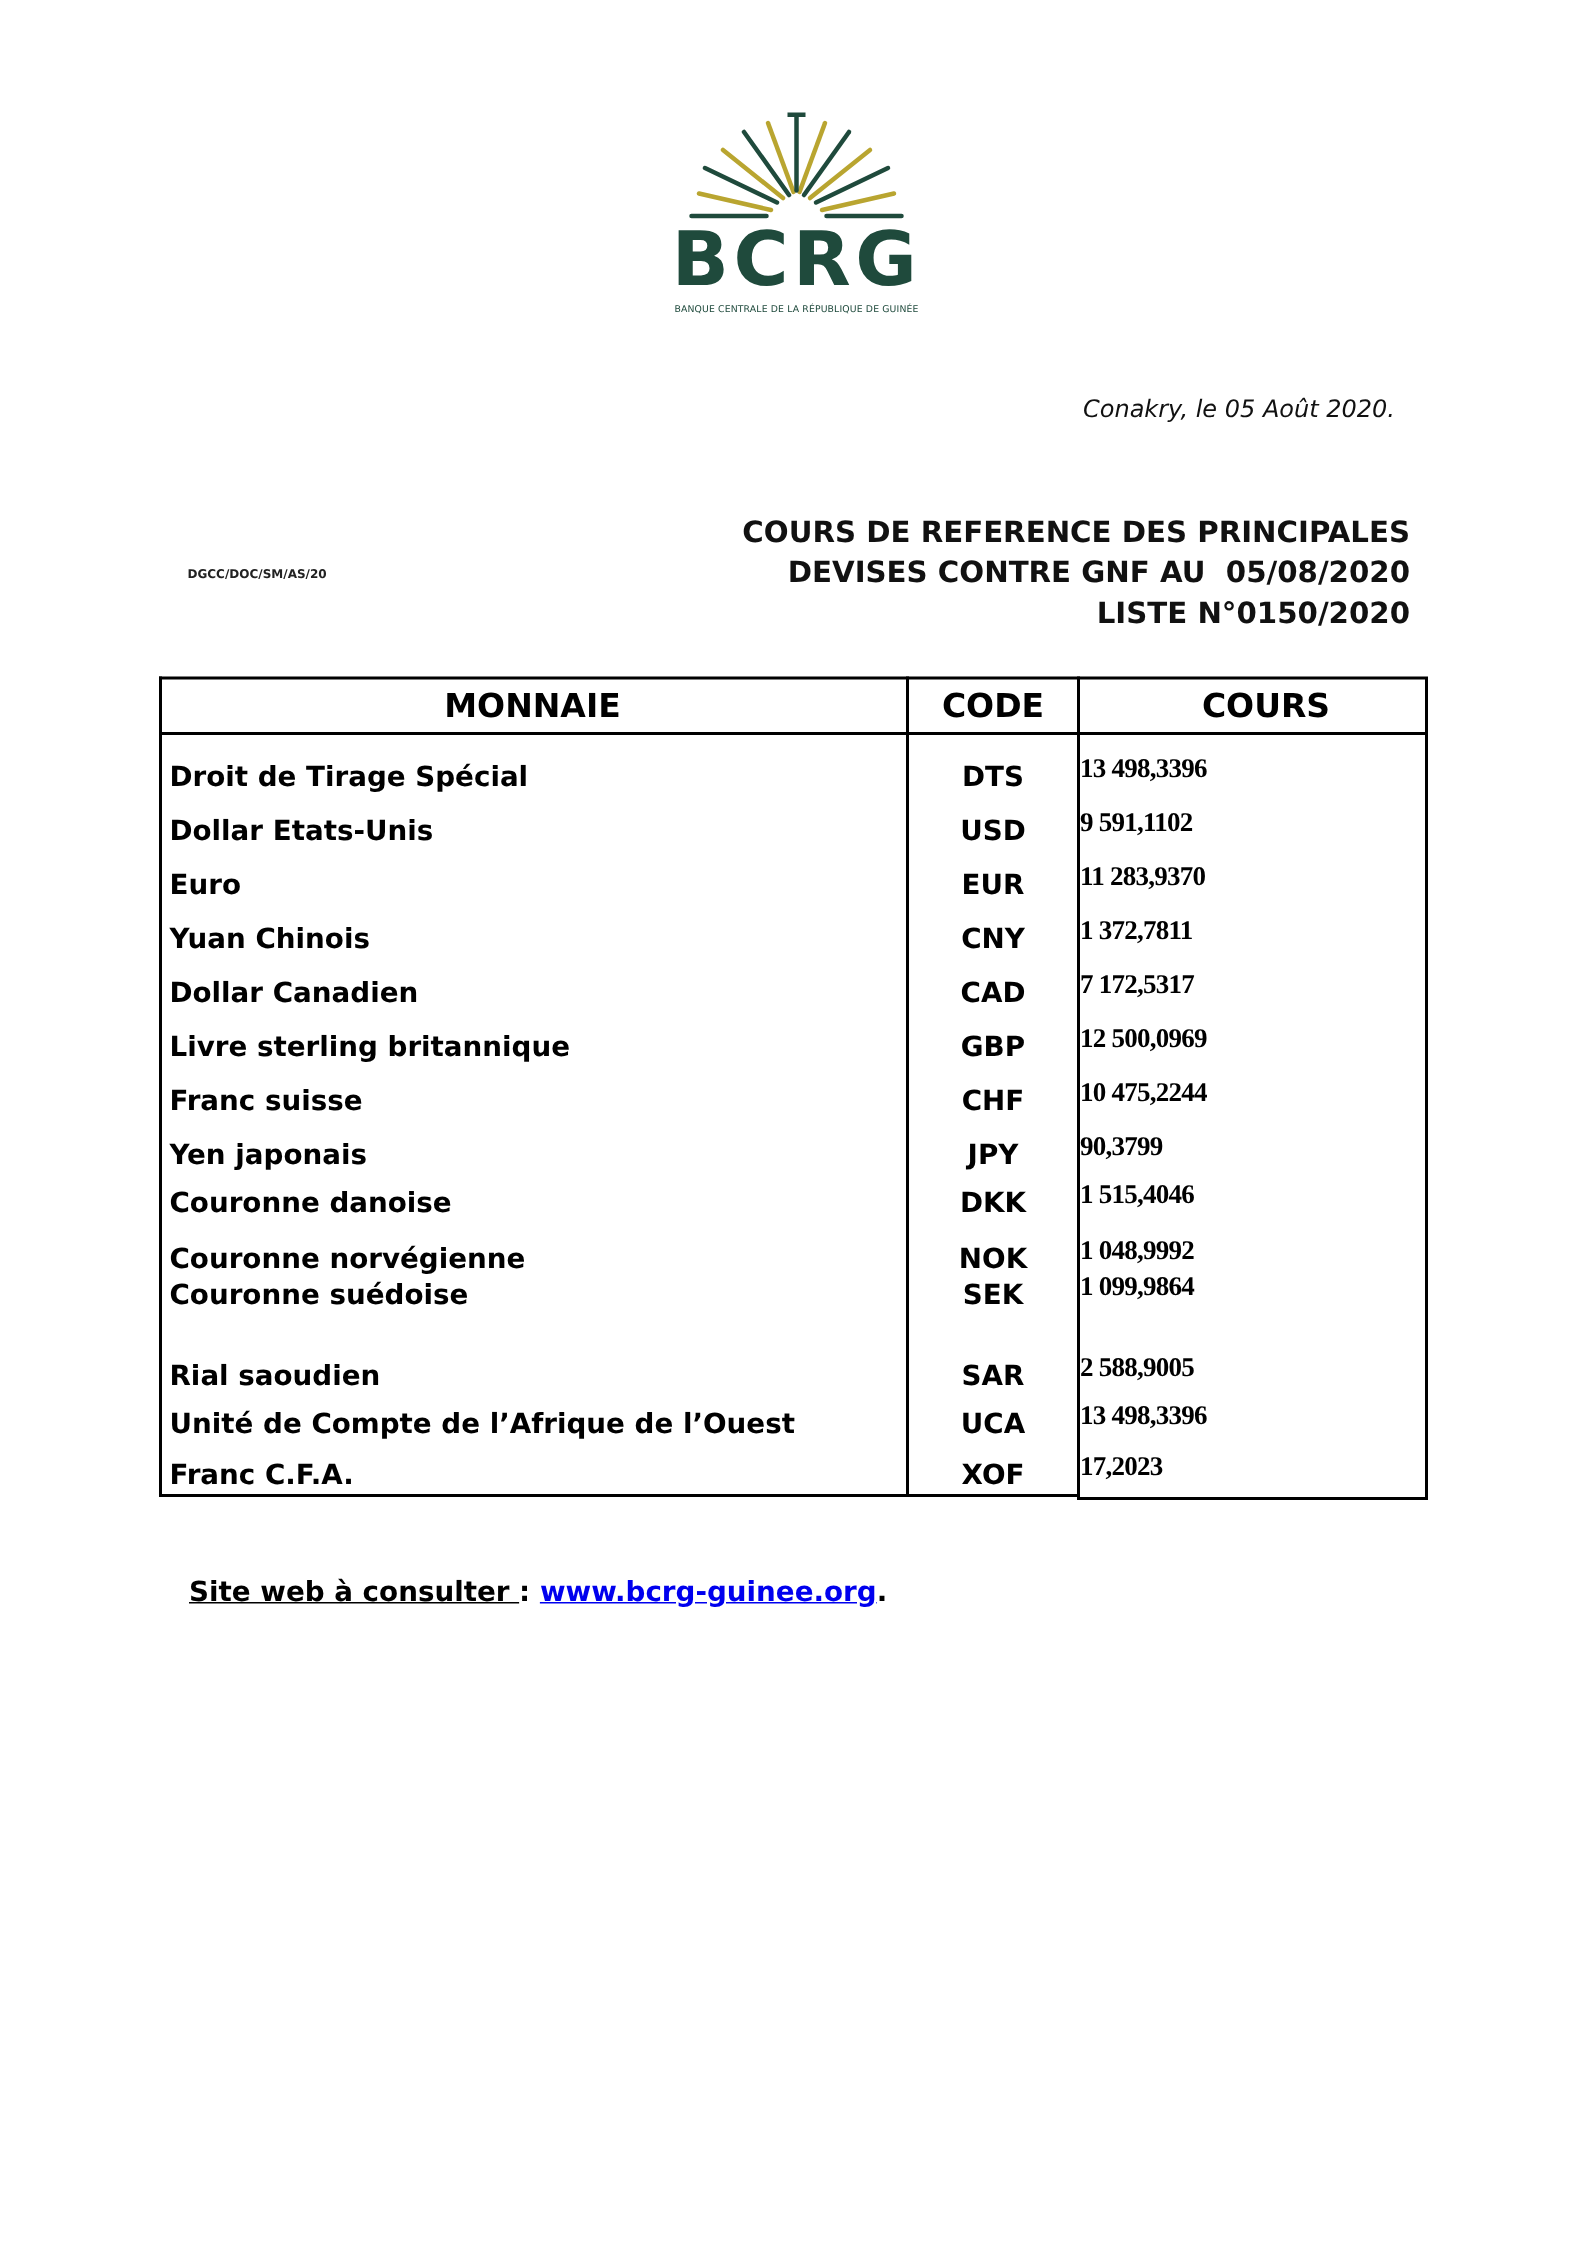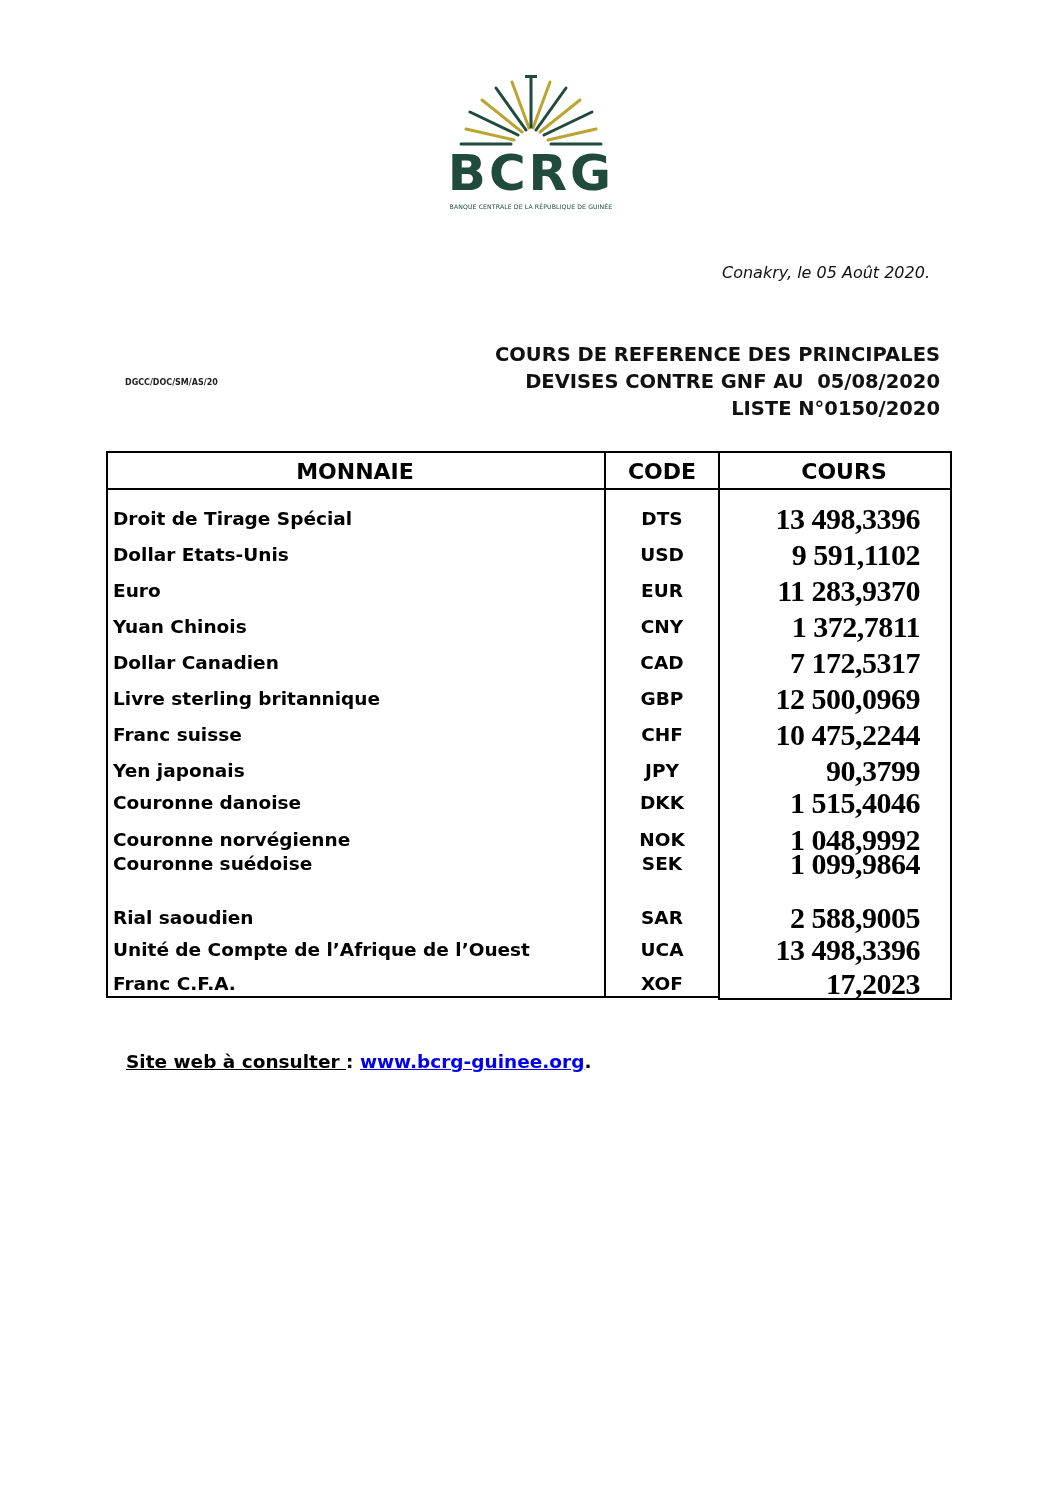--- a/index.html
+++ b/index.html
@@ -20,21 +20,21 @@
   .title .t3 { margin-left: 44px; }
 
   .table { position: absolute; left: 106px; top: 451px; width: 846px; height: 547px; }
   .tbl-border { position: absolute; border: 2px solid #000; box-sizing: border-box; }
   .col-line { position: absolute; background: #000; width: 2px; }
   .hdr-line { position: absolute; background: #000; height: 2px; }
   .th { position: absolute; top: 8px; font-weight: bold; font-size: 22px; text-align: center; }
   .row { position: absolute; left: 0; width: 680px; height: 30px; }
   .cell-name { position: absolute; left: 7px; font-weight: bold; font-size: 18.5px; white-space: nowrap; }
   .cell-code { position: absolute; left: 500px; width: 112px; text-align: center; font-weight: bold; font-size: 18.5px; }
-  .cell-rate { position: absolute; left: 614px; width: 200px; text-align: right; font-family: "Liberation Serif", serif; font-weight: bold; font-size: 30px; letter-spacing: -0.5px; }
+  .cell-rate { position: absolute; left: 614px; width: 200px; text-align: left; font-family: "Liberation Serif", serif; font-weight: bold; font-size: 18px; letter-spacing: -0.5px; }
 
   .footer { position: absolute; left: 126px; top: 1051px; font-weight: bold; font-size: 18.5px; white-space: nowrap; }
   .footer .lbl { text-decoration: underline; }
   .footer a { color: #0000ee; }
 </style>
 </head>
 <body>
 
 <div class="logo">
   <svg width="190" height="76" viewBox="0 0 190 76">

